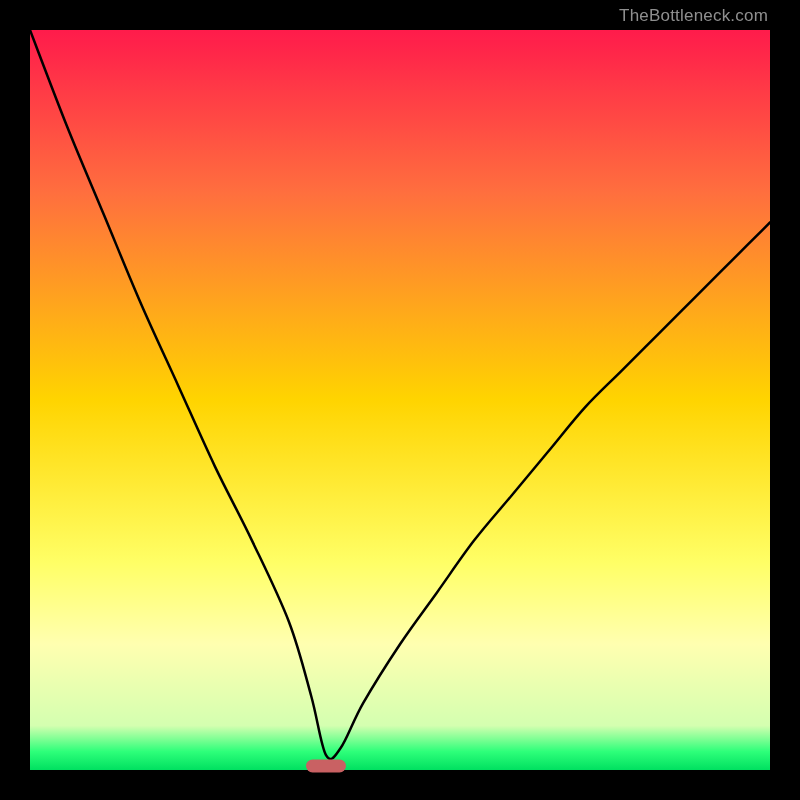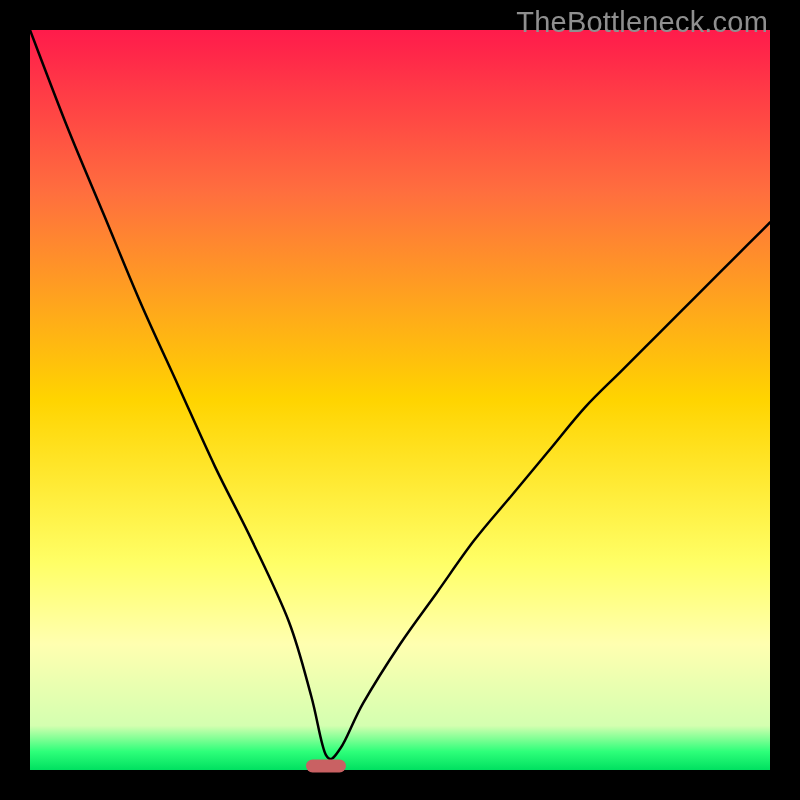--- a/index.html
+++ b/index.html
@@ -24,21 +24,21 @@
     left: 0;
     top: 0;
     width: 740px;
     height: 740px;
   }
   .watermark {
     position: absolute;
     top: 6px;
     right: 32px;
     color: #8f8f8f;
-    font-size: 29px;
+    font-size: 17px;
     font-weight: 500;
     letter-spacing: 0.2px;
   }
   .marker {
     position: absolute;
     width: 40px;
     height: 13px;
     border-radius: 7px;
     background: #c96163;
     transform: translate(-50%, -50%);

